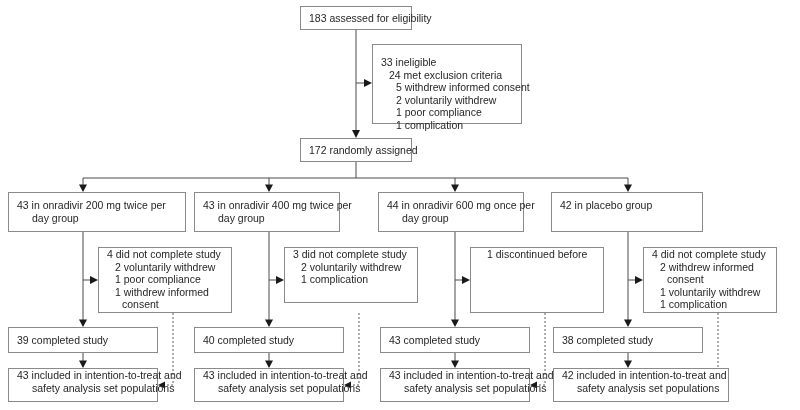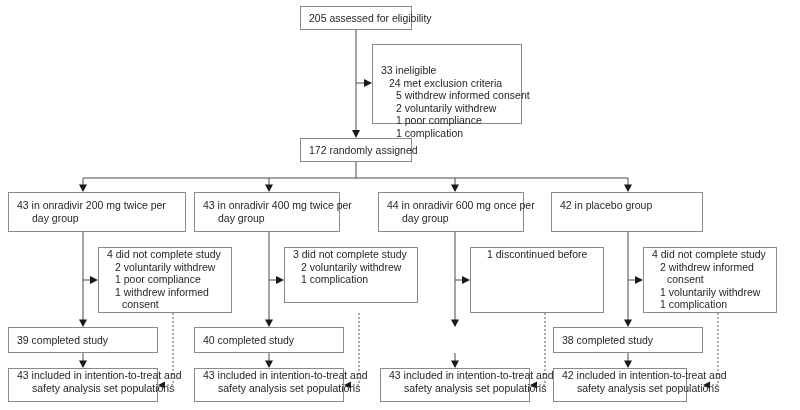--- a/index.html
+++ b/index.html
@@ -12,21 +12,21 @@
   .wires line.dash{stroke:#5a5a5a;stroke-dasharray:2 2;}
   .wires polygon{fill:#1a1a1a;stroke:none;}
   .box{
     position:absolute;background:#ffffff;border:1px solid #8a8a8a;
     box-sizing:border-box;font-size:10.5px;line-height:12.5px;
   }
   .ln{display:block;white-space:nowrap;}
   .i0{padding-left:8px;}
   .i1{padding-left:16px;}
   .i2{padding-left:23px;}
-  .pt3{padding-top:19px;} .pt4{} .pt5{padding-top:5px;} .pt6{padding-top:6px;}
+  .pt3{padding-top:11px;} .pt4{} .pt5{padding-top:5px;} .pt6{padding-top:6px;}
 </style>
 </head>
 <body>
 
 <div class="canvas">
 
   <svg class="wires" viewBox="0 0 800 410">
 
     <g>
       <line x1="356" y1="30" x2="356" y2="131"></line>
@@ -88,21 +88,21 @@
         <polygon points="635,276 635,284 643,280"></polygon>
       <line x1="628" y1="353" x2="628" y2="361"></line> 
         <polygon points="624,360.5 632,360.5 628,368"></polygon>
       <line class="dash" x1="718" y1="313" x2="718" y2="385"></line>
       <line class="dash" x1="718" y1="385" x2="710" y2="385"></line>
       <polygon points="710,381.5 710,388.5 703,385"></polygon>
     </g>
   </svg>
 
   <div class="box pt5" style="left:300px;top:6px;width:112px;height:24px">
-    <span class="ln i0">205 assessed for eligibility</span>
+    <span class="ln i0">183 assessed for eligibility</span>
   </div>
 
   <div class="box pt3" style="left:372px;top:44px;width:150px;height:80px">
     <span class="ln i0">33 ineligible</span>
     <span class="ln i1">24 met exclusion criteria</span>
     <span class="ln i2">5 withdrew informed consent</span>
     <span class="ln i2">2 voluntarily withdrew</span>
     <span class="ln i2">1 poor compliance</span>
     <span class="ln i2">1 complication</span>
   </div>
@@ -150,34 +150,37 @@
     <span class="ln i1">1 voluntarily withdrew</span>
     <span class="ln i1">1 complication</span>
   </div>
 
   <div class="box pt6" style="left:8px;top:327px;width:150px;height:26px">
     <span class="ln i0">39 completed study</span>
   </div>
   <div class="box pt6" style="left:194px;top:327px;width:150px;height:26px">
     <span class="ln i0">40 completed study</span>
   </div>
+  <div class="box pt6" style="left:380px;top:327px;width:150px;height:26px">
+    <span class="ln i0">43 completed study</span>
+  </div>
   <div class="box pt6" style="left:553px;top:327px;width:150px;height:26px">
     <span class="ln i0">38 completed study</span>
   </div>
 
   <div class="box pt4" style="left:8px;top:368px;width:150px;height:34px">
     <span class="ln i0">43 included in intention-to-treat and</span>
     <span class="ln i2">safety analysis set populations</span>
   </div>
   <div class="box pt4" style="left:194px;top:368px;width:150px;height:34px">
     <span class="ln i0">43 included in intention-to-treat and</span>
     <span class="ln i2">safety analysis set populations</span>
   </div>
   <div class="box pt4" style="left:380px;top:368px;width:150px;height:34px">
     <span class="ln i0">43 included in intention-to-treat and</span>
     <span class="ln i2">safety analysis set populations</span>
   </div>
-  <div class="box pt4" style="left:553px;top:368px;width:134px;height:34px">
+  <div class="box pt4" style="left:553px;top:368px;width:176px;height:34px">
     <span class="ln i0">42 included in intention-to-treat and</span>
     <span class="ln i2">safety analysis set populations</span>
   </div>
 
 </div>
 
 </body></html>

